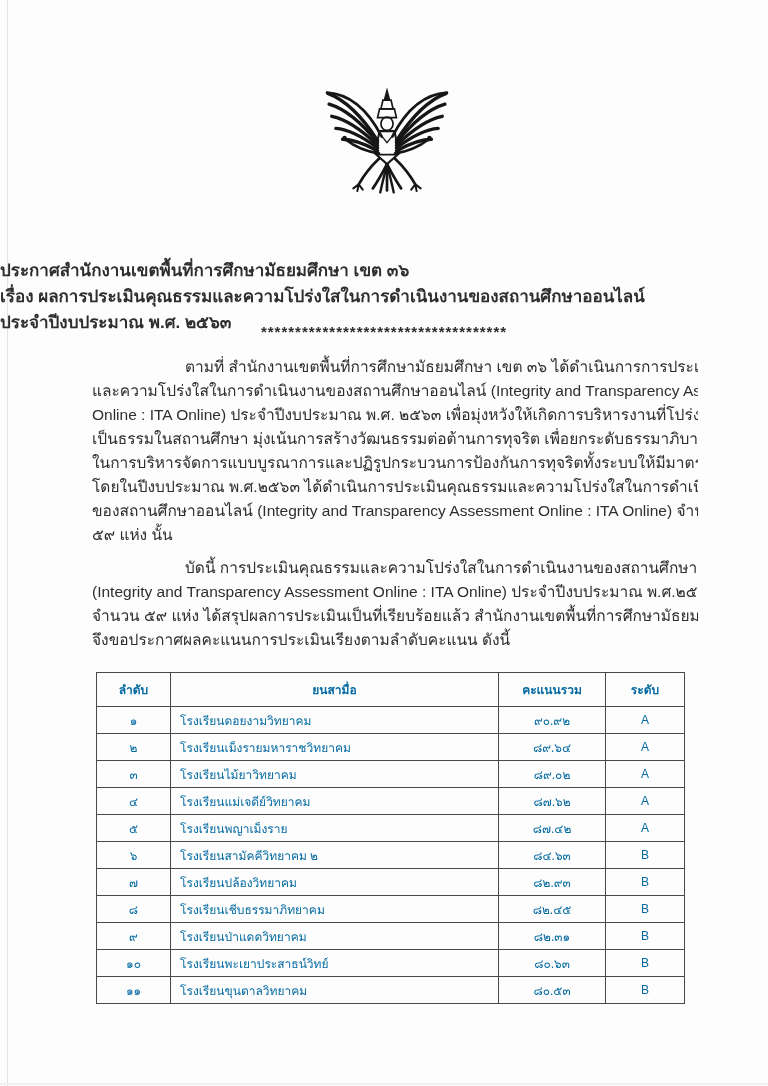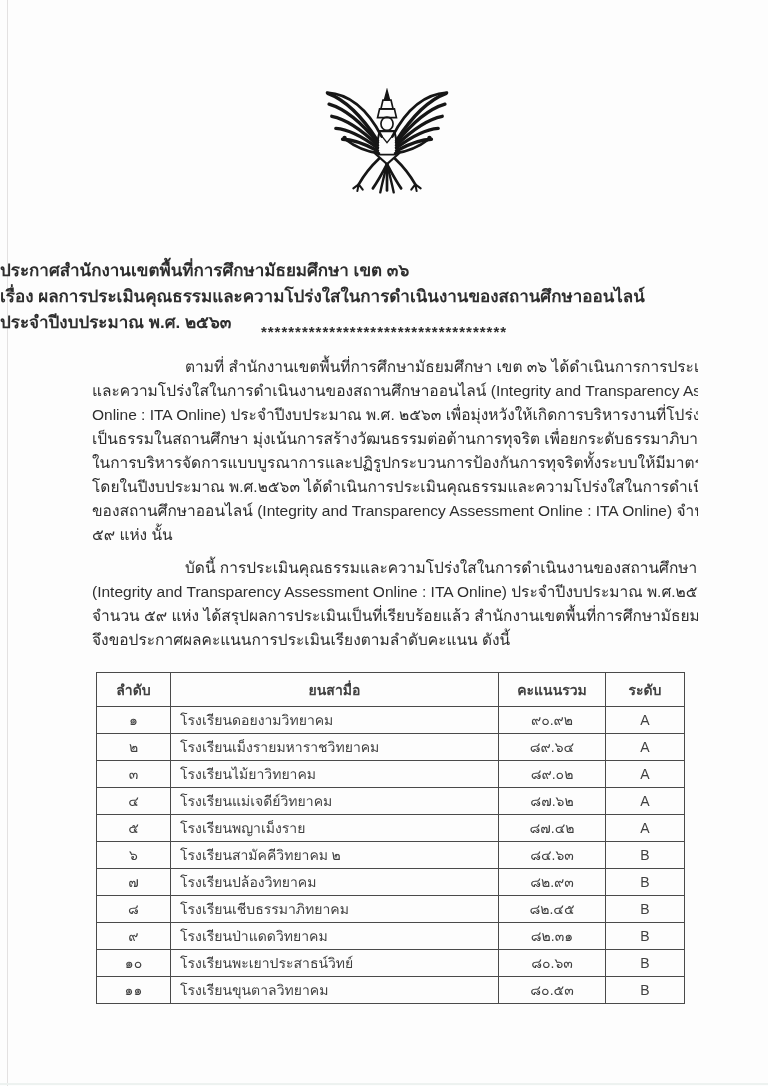--- a/index.html
+++ b/index.html
@@ -30,21 +30,21 @@
     font-size:15.5px; line-height:24px;
   }
   .para .line { white-space:nowrap; overflow:hidden; }
   .p1 { top:355px; }
   .p2 { top:556px; }
   .indent { text-indent:93px; }
 
   table.results {
     position:absolute; left:96px; top:672px; width:588px;
     border-collapse:collapse; table-layout:fixed;
-    font-size:14px; color:#404040;
+    font-size:12px; color:#0369a1;
   }
   table.results col.c1 { width:74px; }
   table.results col.c2 { width:328px; }
   table.results col.c3 { width:107px; }
   table.results col.c4 { width:79px; }
   table.results th, table.results td {
     border:1.6px solid #4a4a4a; padding:0 4px;
     overflow:hidden; white-space:nowrap;
   }
   table.results th { height:33px; font-weight:600; text-align:center; }

